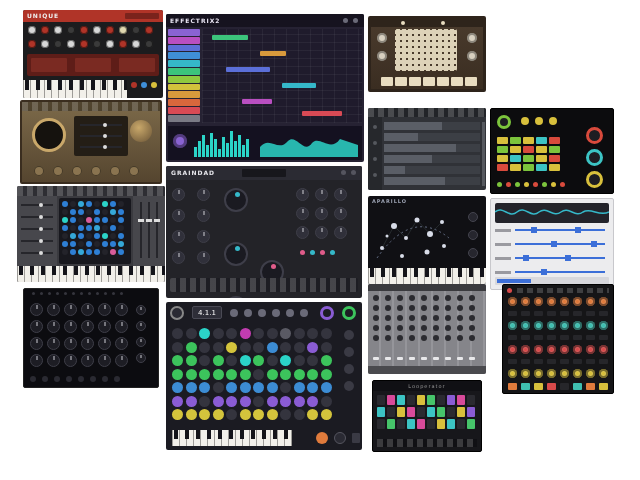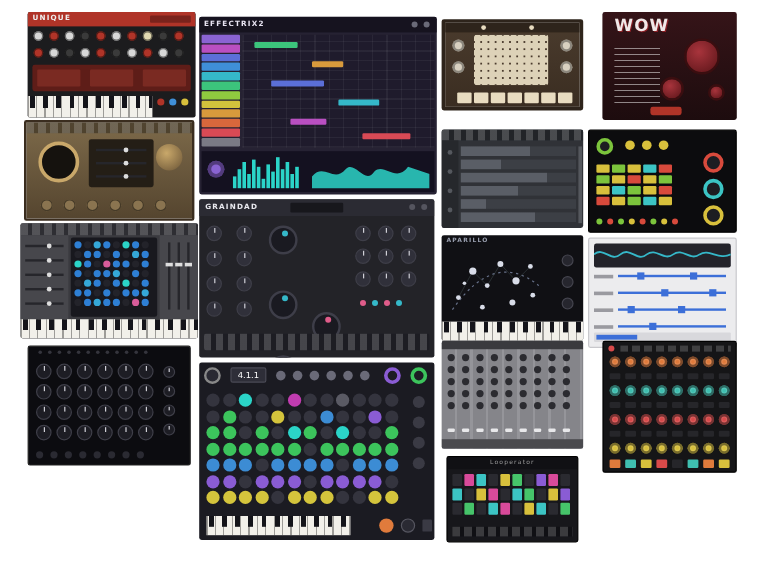--- a/index.html
+++ b/index.html
@@ -141,28 +141,20 @@
         <div class="ps" style="background: rgb(232, 220, 192);"></div>
         <div class="ps" style="background: rgb(232, 220, 192);"></div>
         <div class="ps" style="background: rgb(232, 220, 192);"></div>
         <div class="ps" style="background: rgb(232, 220, 192);"></div>
         <div class="ps" style="background: rgb(232, 220, 192);"></div>
         <div class="ps" style="background: rgb(232, 220, 192);"></div>
         <div class="ps" style="background: rgb(232, 220, 192);"></div>
       </div>
   </div>
 
-  <div class="tile" style="left:502px;top:10px;width:112px;height:90px;background:linear-gradient(#351418,#1d0c0e)">
-    <span class="title" style="left:10px;top:4px;font-size:14px;color:#f0e8e8;text-shadow:1px 1px 0 #8a2026">WOW</span>
-    <div class="a textlines" style="left:10px;top:28px;width:38px;height:48px"></div>
-    <div class="a pr" style="right:14px;top:22px;width:30px;height:30px;background:radial-gradient(circle at 40% 35%,#a8343c,#5a1418);border:2px solid #3a0e10"></div>
-    <div class="a pr" style="right:44px;top:54px;width:20px;height:20px;background:radial-gradient(circle at 40% 35%,#a8343c,#5a1418);border:2px solid #3a0e10"></div>
-    <div class="a pr" style="right:10px;top:60px;width:14px;height:14px;background:radial-gradient(circle at 40% 35%,#a8343c,#5a1418);border:2px solid #3a0e10"></div>
-    <div class="a" style="left:40px;bottom:4px;width:26px;height:7px;background:#b03428;border-radius:2px"></div>
-  </div>
 
   <div class="tile" style="left:20px;top:100px;width:142px;height:84px;background:linear-gradient(#7d6a4a,#55452f);border:2px solid #3a2d1f">
     <div class="a dimbars" style="left:0;top:0;right:0;height:9px;background-color:rgba(0,0,0,.35)"></div>
     <div class="a pr" style="left:10px;top:16px;width:34px;height:34px;background:#15120e;border:3px solid #c9a86a"></div>
     <div class="a" style="left:52px;top:14px;width:54px;height:40px;background:#241e16;border-radius:2px">
       <div class="hline" style="left:6px;top:8px;width:42px"></div>
       <div class="hline" style="left:6px;top:19px;width:42px"></div>
       <div class="hline" style="left:6px;top:30px;width:42px"></div>
     </div>
     <div class="a pr" style="right:8px;top:18px;width:22px;height:22px;background:radial-gradient(circle at 40% 35%,#c9a86a,#6a5436)"></div>

